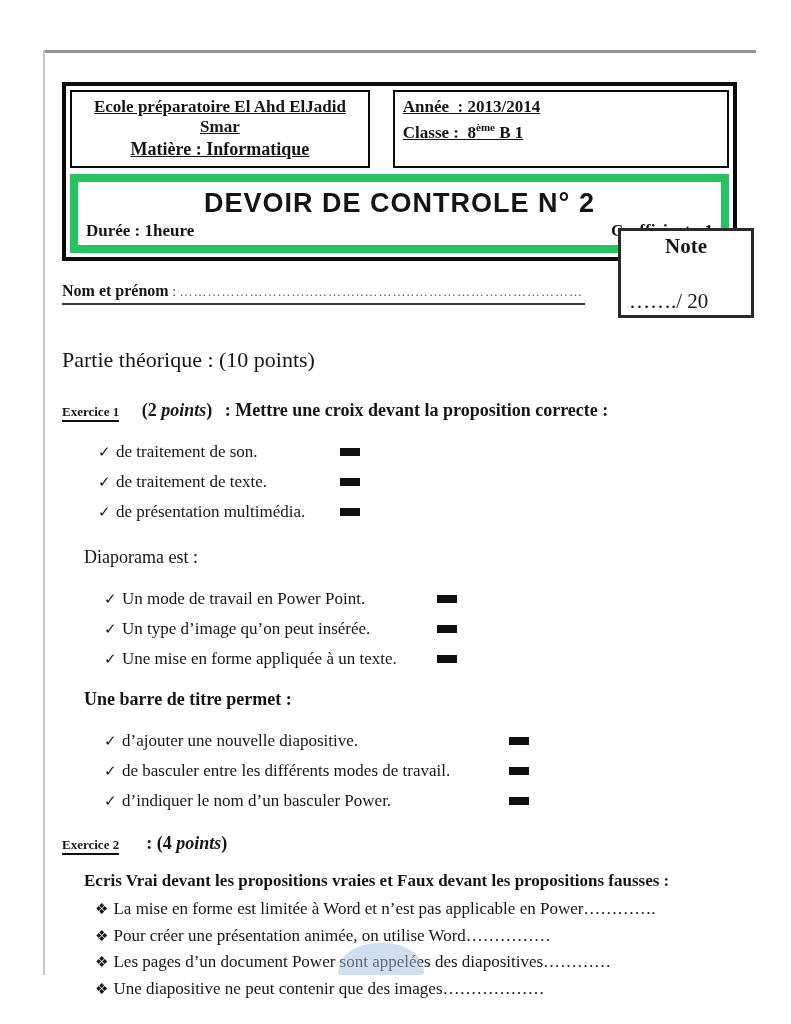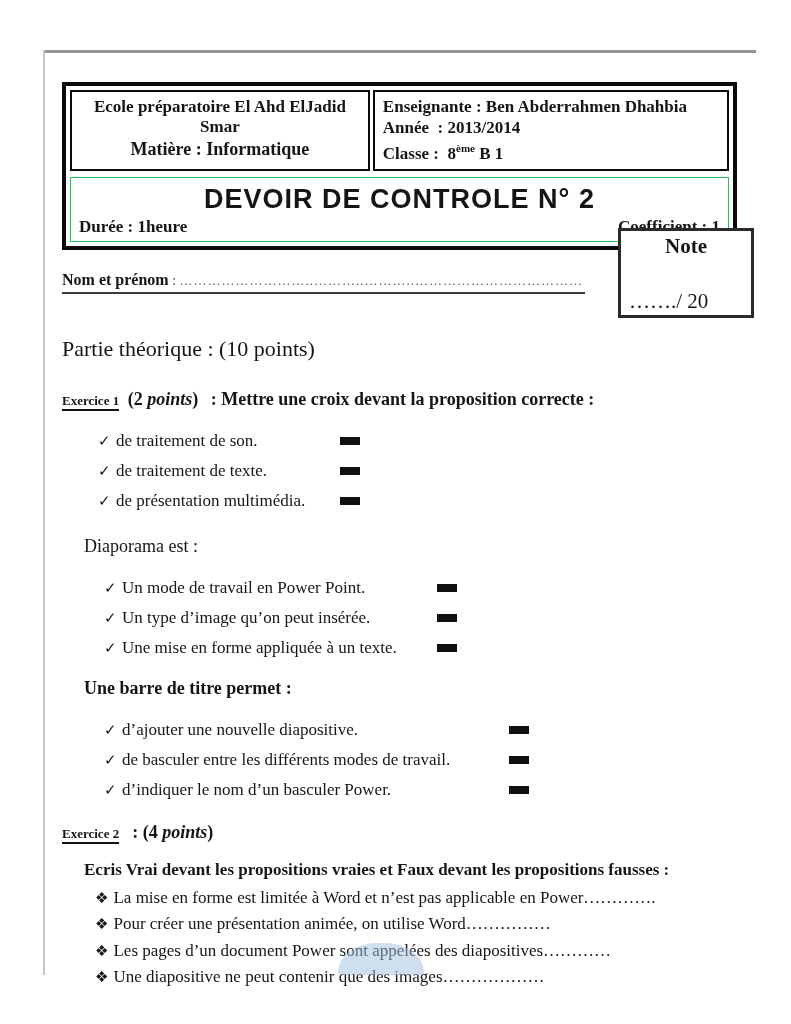--- a/index.html
+++ b/index.html
@@ -6,29 +6,29 @@
   html,body { width:791px; height:1024px; background:#ffffff; overflow:hidden;
               font-family:"Liberation Serif", serif; color:#151515; }
   .page { position:relative; width:791px; height:1024px; }
   .edge-top { position:absolute; left:44px; top:50px; width:712px; height:3px; background:#949494; }
   .edge-left { position:absolute; left:43px; top:50px; width:2px; height:925px; background:#c6c6c6; }
   .content { position:absolute; left:62px; top:82px; width:675px; }
   .t { white-space:pre-wrap; }
 
   
   .hdr-outer { border:4px solid #0a0a0a; padding:4px; width:675px; background:#fff; }
-  .hdr-top { display:flex; gap:3px; }
+  .hdr-top { display:flex; gap:23px;text-decoration:underline; }
   .cell { border:2px solid #0a0a0a; background:#fff; }
   .cell-school { width:45.5%; text-align:center; padding:5px 4px 6px; }
   .cell-school .l1 { font-weight:bold; font-size:17px; line-height:20px; }
   .cell-school .l3 { font-weight:bold; font-size:18px; line-height:22px; margin-top:1px; }
   .cell-teacher { flex:1; padding:4px 6px 5px 8px; }
   .cell-teacher div { font-weight:bold; font-size:17px; line-height:21px; }
   sup.sm { font-size:11px; font-weight:bold; }
-  .hdr-title-box { border:1px solid #22c55e; margin-top:6px; padding:6px 8px 4px; }
+  .hdr-title-box { border:8px solid #22c55e; margin-top:6px; padding:6px 8px 4px; }
   .exam-title { text-align:center; font-family:"Liberation Sans", sans-serif; font-weight:bold;
                 font-size:27px; letter-spacing:1px; line-height:30px; }
   .duree-row { display:flex; justify-content:space-between; font-weight:bold; font-size:17px;
                margin-top:3px; }
 
   
   .name-row { display:flex; align-items:baseline; margin-top:21px; width:523px;
               border-bottom:2px solid #3a3a3a; padding-bottom:3px; }
   .name-label { font-weight:bold; font-size:16px; }
   .name-sep { font-size:14px; color:#444; }
@@ -37,21 +37,21 @@
   .note-box { position:absolute; left:533px; top:146px; width:136px; height:90px;
               border:3px solid #2a2a2a; display:flex; flex-direction:column;
               justify-content:space-between; padding:3px 8px 1px; background:#fff; }
   .note-title { text-align:center; font-weight:bold; font-size:21px; }
   .note-score { font-size:21px; }
 
   
   .part-title { margin-top:42px; font-weight:normal; font-size:22px; }
   .ex-heading { margin-top:27px; font-size:18px; }
   .ex-title { font-weight:bold; font-size:13px; border-bottom:2px solid #111; padding-bottom:1px; }
-  .ex-pts { font-weight:bold; margin-left:4px; }
+  .ex-pts { font-weight:bold; margin-left:18px; }
   .ex-pts .it { font-style:italic; }
   .ex-instr { font-weight:bold; margin-left:8px; }
   .q-prompt { margin-left:22px; font-size:18px; }
   .q1 { margin-top:29px; } .q2 { margin-top:20px; } .q3 { margin-top:15px;font-weight:bold; }
   .opts { margin-top:16px; }
   .opt-row { display:flex; align-items:center; height:30px; font-size:17px; }
   .g1 { margin-left:36px; width:262px; }
   .g2 { margin-left:42px; width:353px; }
   .g3 { margin-left:42px; width:425px; }
   .chk { width:18px; font-size:15px; flex:0 0 auto; }
@@ -78,21 +78,20 @@
   <div class="content">
 
     <div class="hdr-outer">
       <div class="hdr-top">
         <div class="cell cell-school">
           <div class="l1 t">Ecole préparatoire El Ahd ElJadid</div>
           <div class="l1 t">Smar</div>
           <div class="l3 t">Matière : Informatique</div>
         </div>
         <div class="cell cell-teacher">
-          <div class="t">Enseignante : Ben Abderrahmen Dhahbia</div>
           <div class="t">Année  : 2013/2014</div>
           <div><span class="t">Classe :  8</span><sup class="sm">ème</sup><span class="t"> B 1</span></div>
         </div>
       </div>
       <div class="cell hdr-title-box">
         <div class="exam-title t">DEVOIR DE CONTROLE N° 2</div>
         <div class="duree-row">
           <span class="t">Durée : 1heure</span>
           <span class="t">Coefficient : 1</span>
         </div>

